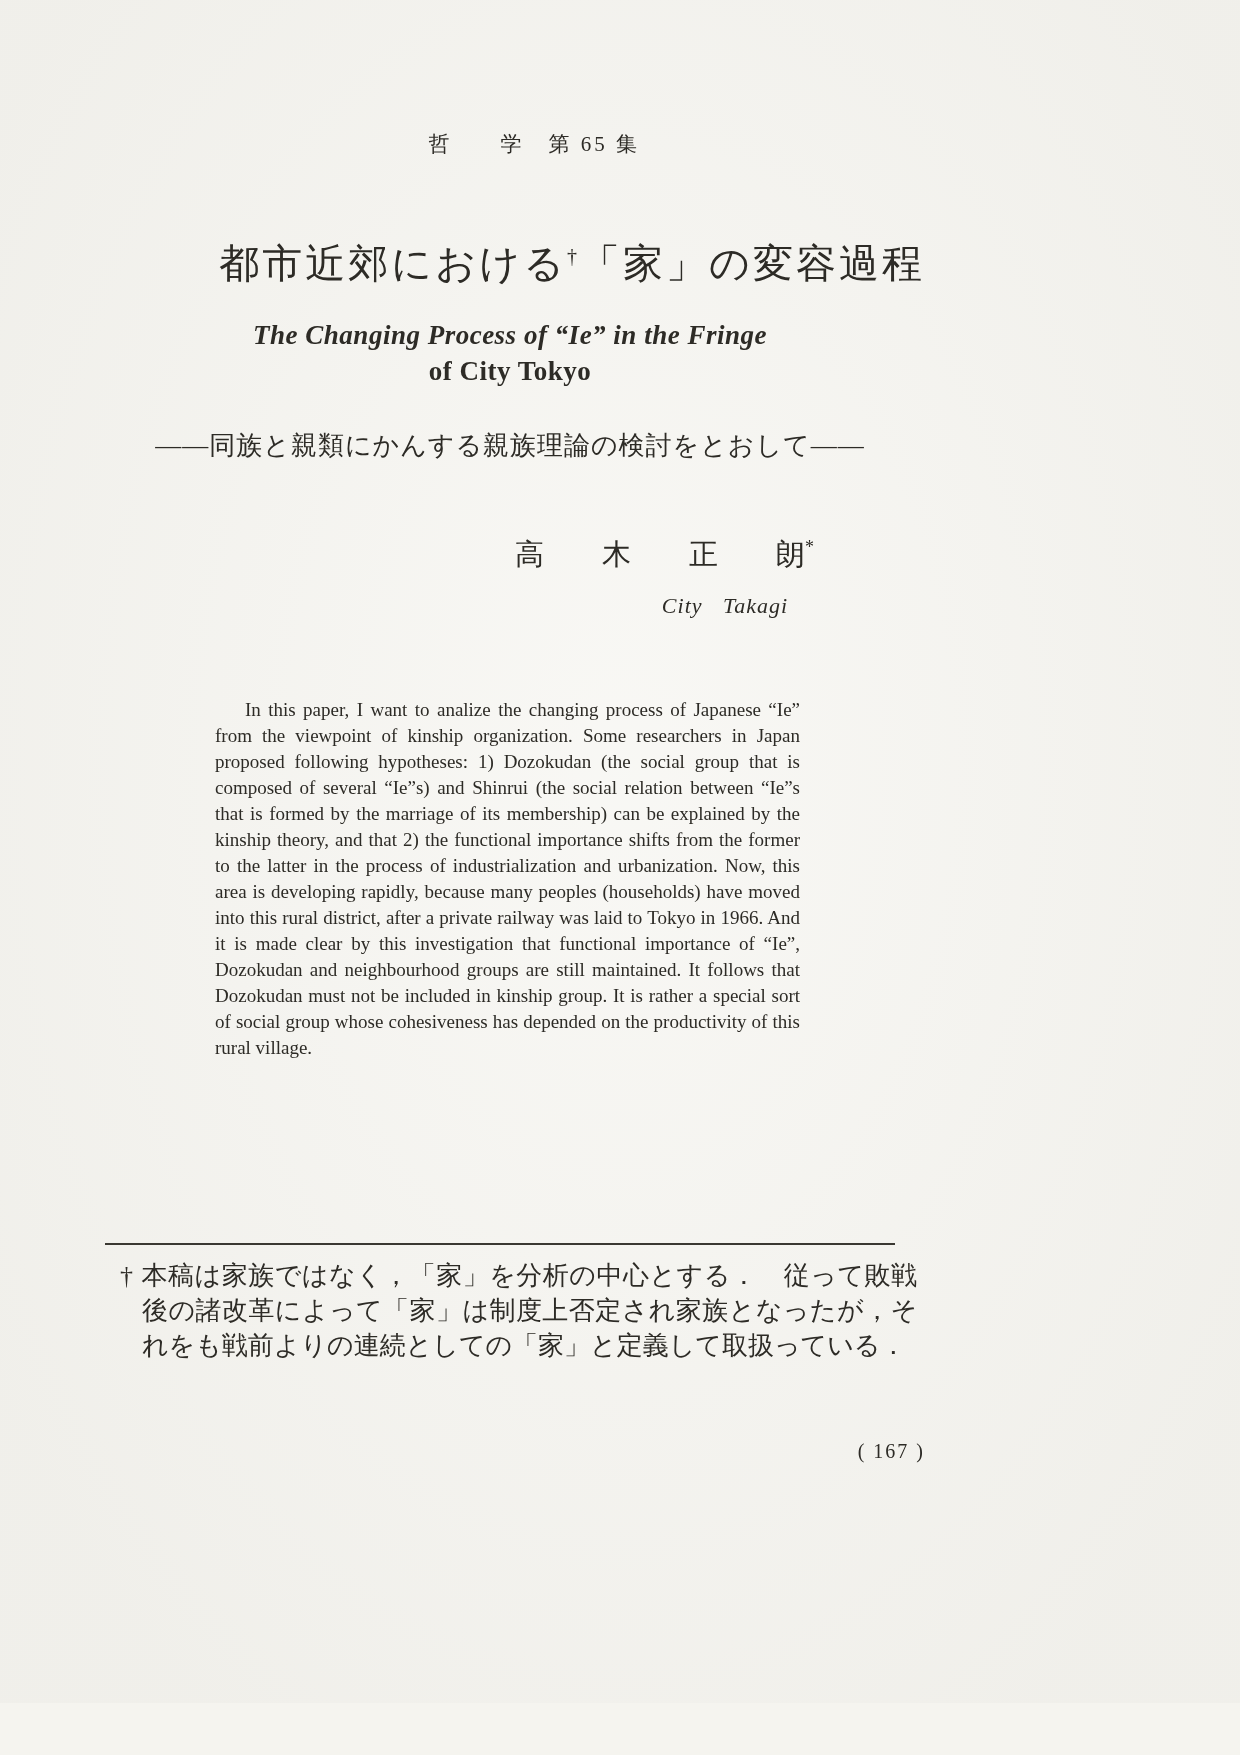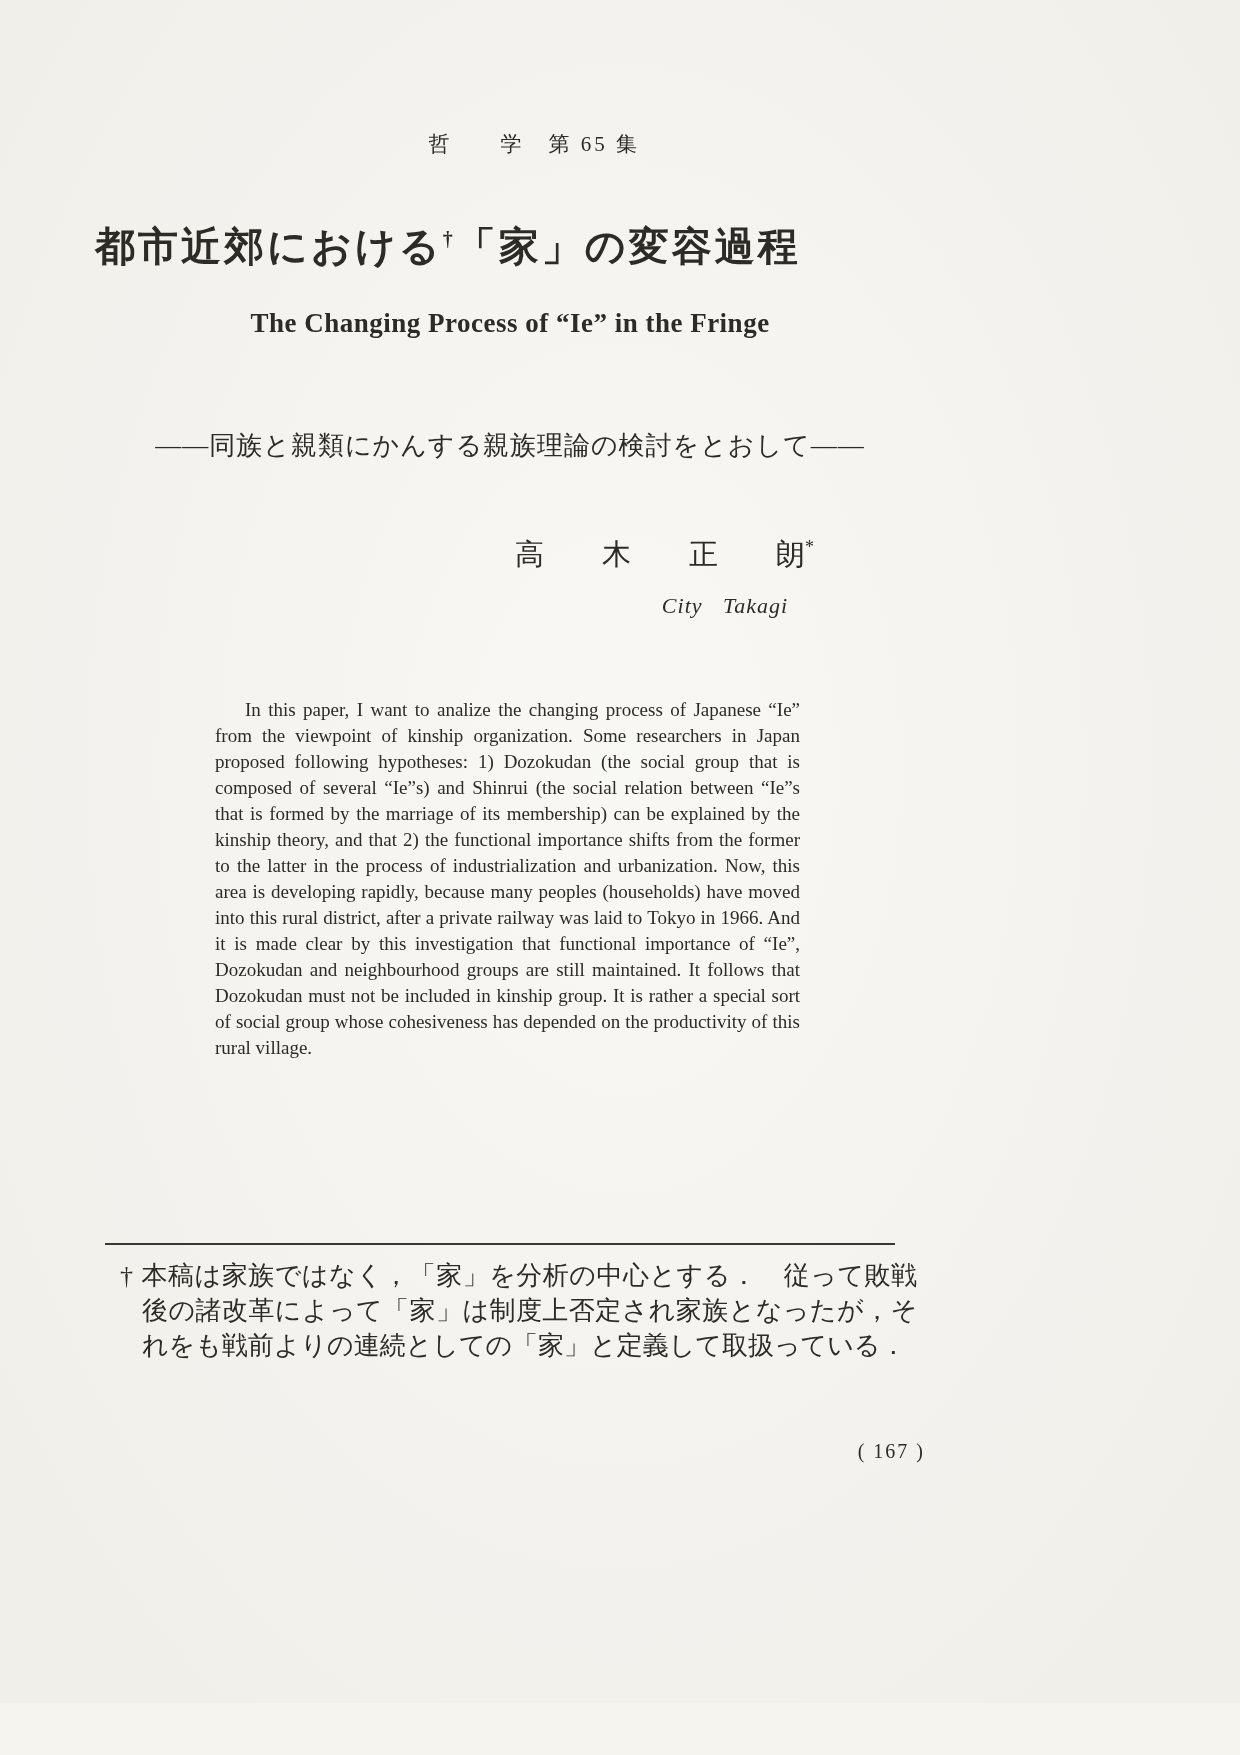--- a/index.html
+++ b/index.html
@@ -23,30 +23,30 @@
       var(--paper);
   }
   .content{
     position:absolute;left:95px;top:0;width:830px;height:100%;
   }
   .journal-header{
     position:absolute;top:130px;right:285px;
     font-size:21px;letter-spacing:3px;white-space:nowrap;
   }
   .title-ja{
-    position:absolute;top:219px;left:0;width:100%;
-    text-align:left;font-size:40px;font-weight:bold;
+    position:absolute;top:236px;left:0;width:100%;
+    text-align:right;font-size:40px;font-weight:normal;
     letter-spacing:3px;white-space:nowrap;
   }
   .title-ja sup{font-size:20px;vertical-align:super;}
   .title-en{
     position:absolute;left:0;width:100%;text-align:center;
     font-size:27px;font-weight:bold;letter-spacing:0.5px;white-space:nowrap;
   }
-  .title-en.line1{top:308px;}
+  .title-en.line1{top:320px;font-style:italic;}
   .title-en.line2{top:356px;}
   .subtitle-ja{
     position:absolute;top:428px;left:0;width:100%;
     text-align:center;font-size:26px;letter-spacing:1px;white-space:nowrap;
   }
   .author-ja{
     position:absolute;top:535px;left:420px;width:390px;
     font-size:29px;white-space:nowrap;
   }
   .author-ja sup{font-size:18px;}
@@ -87,20 +87,21 @@
   <div class="content">
 
     <div class="journal-header">哲　　学　第 65 集</div>
 
     <div class="title-ja">
       <span>都市近郊における</span><sup>†</sup><span>「家」の変容過程</span>
     </div>
 
     <div class="title-en line1">The Changing Process of “Ie” in the Fringe</div>
 
+    <div class="title-en line2">of City Tokyo</div>
 
     <div class="subtitle-ja">——同族と親類にかんする親族理論の検討をとおして——</div>
 
     <div class="author-ja">
       <span>高　　木　　正　　朗</span><sup>*</sup>
     </div>
 
     <div class="author-en">City Takagi</div>
 
     <div class="abstract">In this paper, I want to analize the changing process of Japanese “Ie” from the viewpoint of kinship organization. Some researchers in Japan proposed following hypotheses: 1) Dozokudan (the social group that is composed of several “Ie”s) and Shinrui (the social relation between “Ie”s that is formed by the marriage of its membership) can be explained by the kinship theory, and that 2) the functional importance shifts from the former to the latter in the process of industrialization and urbanization. Now, this area is developing rapidly, because many peoples (households) have moved into this rural district, after a private railway was laid to Tokyo in 1966. And it is made clear by this investigation that functional importance of “Ie”, Dozokudan and neighbourhood groups are still maintained. It follows that Dozokudan must not be included in kinship group. It is rather a special sort of social group whose cohesiveness has depended on the productivity of this rural village.</div>

